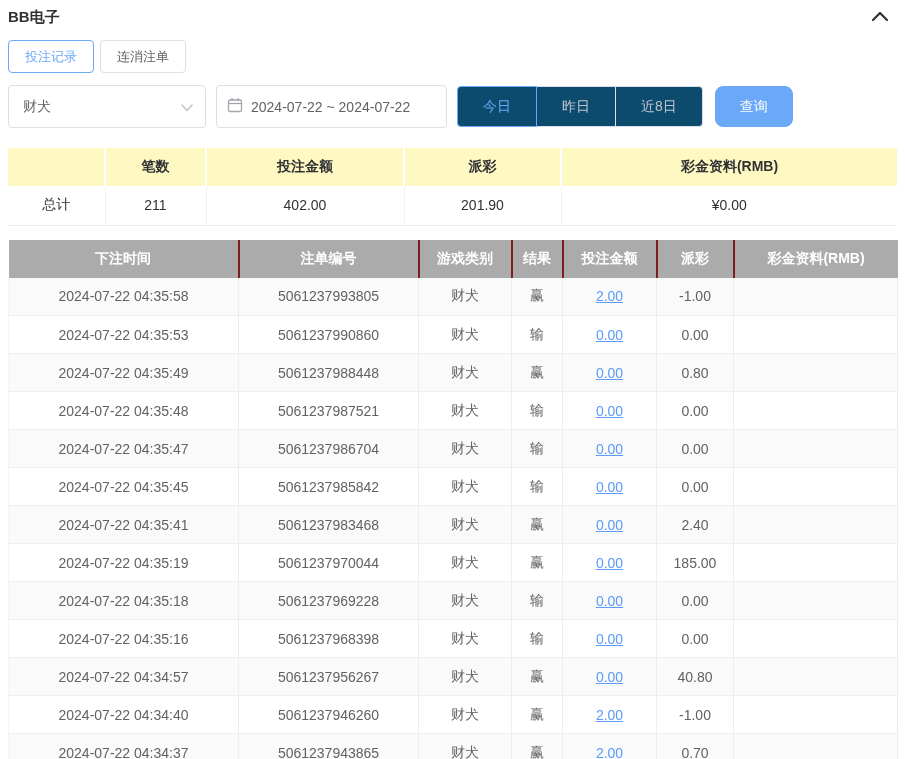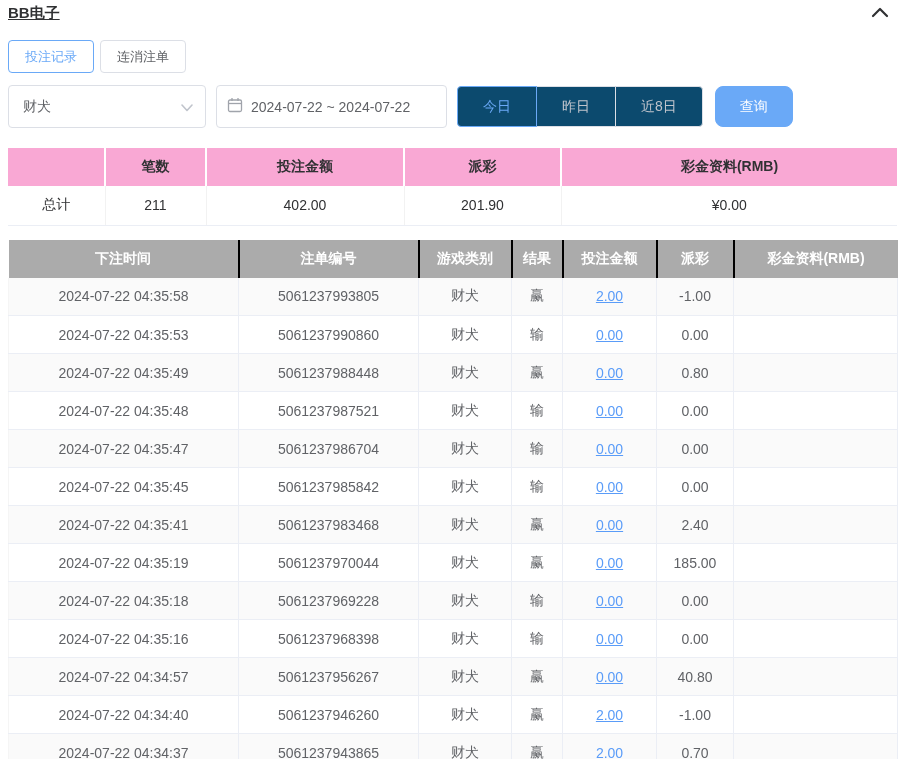--- a/index.html
+++ b/index.html
@@ -1,21 +1,21 @@
 <!DOCTYPE html>
 <html><head>
 <meta charset="utf-8">
 <style>
   * { box-sizing: border-box; margin: 0; padding: 0; }
   html, body { width: 905px; height: 759px; overflow: hidden; background: #fff; }
   body { font-family: "Liberation Sans", sans-serif; color: #303133; }
   .page { padding: 4px 8px 0 8px; }
 
   
-  .panel-header { display: flex; justify-content: space-between; align-items: flex-start; height: 26px; text-decoration: underline; }
+  .panel-header { display: flex; justify-content: space-between; align-items: center; height: 26px; }
   .panel-title { font-size: 15px; font-weight: 700; color: #303133; }
   .collapse-btn { background: none; border: none; cursor: pointer; padding: 2px; margin-right: 6px; display: flex; align-items: center; }
 
   
   .tabs { display: flex; gap: 6px; margin-top: 10px; }
   .tab { height: 33px; padding: 0 16px; background: #fff; border: 1px solid #dcdfe6; border-radius: 4px; font-size: 13px; color: #606266; cursor: pointer; font-family: inherit; }
   .tab.active { border-color: #6aa9f7; color: #6aa9f7; }
 
   
   .filters { display: flex; align-items: center; margin-top: 12px; }
@@ -24,28 +24,28 @@
   .btn-group { display: flex; margin-left: 10px; }
   .qbtn { height: 41px; padding: 0 25px; background: #0c4a6e; border: 1px solid #dcdfe6; font-size: 14px; color: #c0c4cc; cursor: pointer; margin-left: -1px; position: relative; font-family: inherit; }
   .qbtn:first-child { border-radius: 4px 0 0 4px; margin-left: 0; }
   .qbtn:last-child { border-radius: 0 4px 4px 0; }
   .qbtn.active { color: #6aa9f7; border-color: #6aa9f7; z-index: 2; }
   .search-btn { margin-left: 12px; height: 41px; width: 78px; background: #6aa9f7; border: 1px solid #6aa9f7; border-radius: 8px; color: #fff; font-size: 14px; cursor: pointer; font-family: inherit; }
 
   
   table { border-collapse: collapse; width: 100%; font-size: 14px; table-layout: fixed; }
   .summary { margin-top: 20px; }
-  .summary thead th { background: #f9a8d4; height: 38px; font-weight: 700; color: #303133; border-right: 2px solid #fff; text-align: center; }
+  .summary thead th { background: #fef9c3; height: 38px; font-weight: 700; color: #303133; border-right: 2px solid #fff; text-align: center; }
   .summary thead th:last-child { border-right: none; }
   .summary tbody td { height: 39px; text-align: center; color: #303133; border-bottom: 1px solid #ebeef5; border-right: 1px solid #f2f2f2; background: #fff; }
   .summary tbody td:last-child { border-right: none; }
 
   
   .records { margin-top: 14px; }
-  .records thead th { background: #ababab; color: #fff; height: 38px; font-weight: 700; border-right: 2px solid #000000; text-align: center; }
+  .records thead th { background: #ababab; color: #fff; height: 38px; font-weight: 700; border-right: 2px solid #7f1d1d; text-align: center; }
   .records thead th:last-child { border-right: none; }
   .records tbody td { height: 38px; text-align: center; color: #606266; border-bottom: 1px solid #ebeef5; border-right: 1px solid #ebeef5; }
   .records tbody td:first-child { border-left: 1px solid #f5f5f5; }
   .records tbody tr:nth-child(odd) { background: #fafafa; }
   .records tbody tr:nth-child(even) { background: #fff; }
   .link { color: #5a9cf8; text-decoration: underline; cursor: pointer; }
   .neg { color: #f56c6c; }
 </style>
 </head>
 <body>

